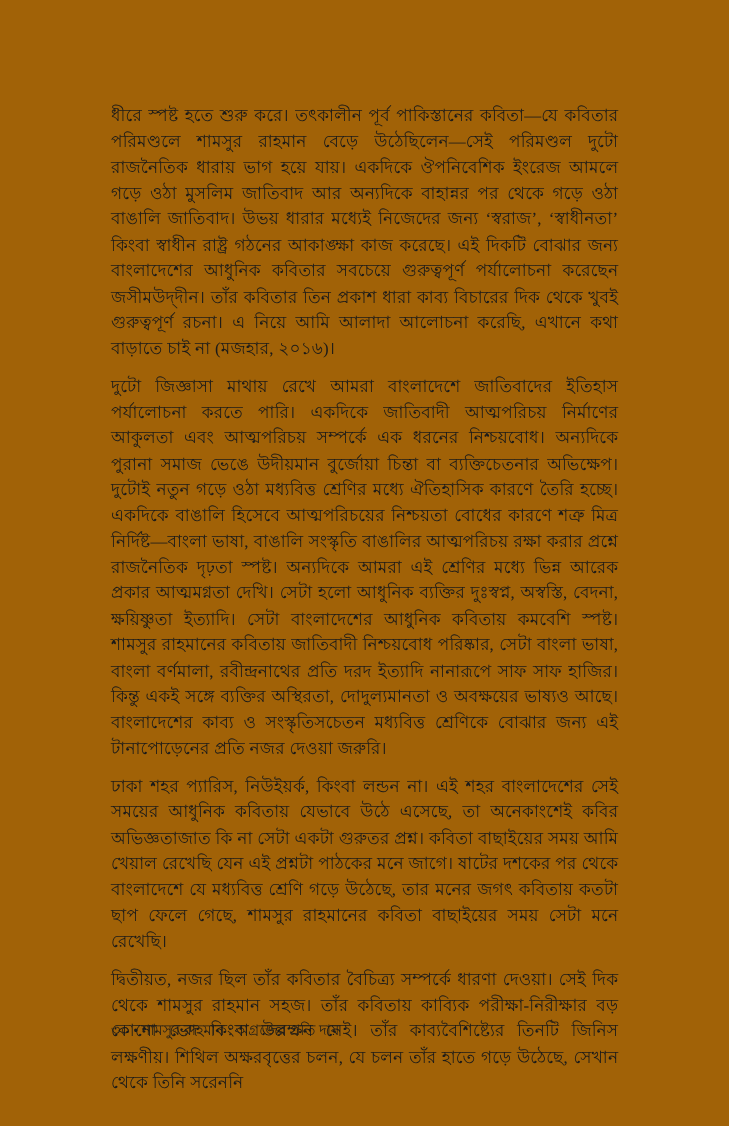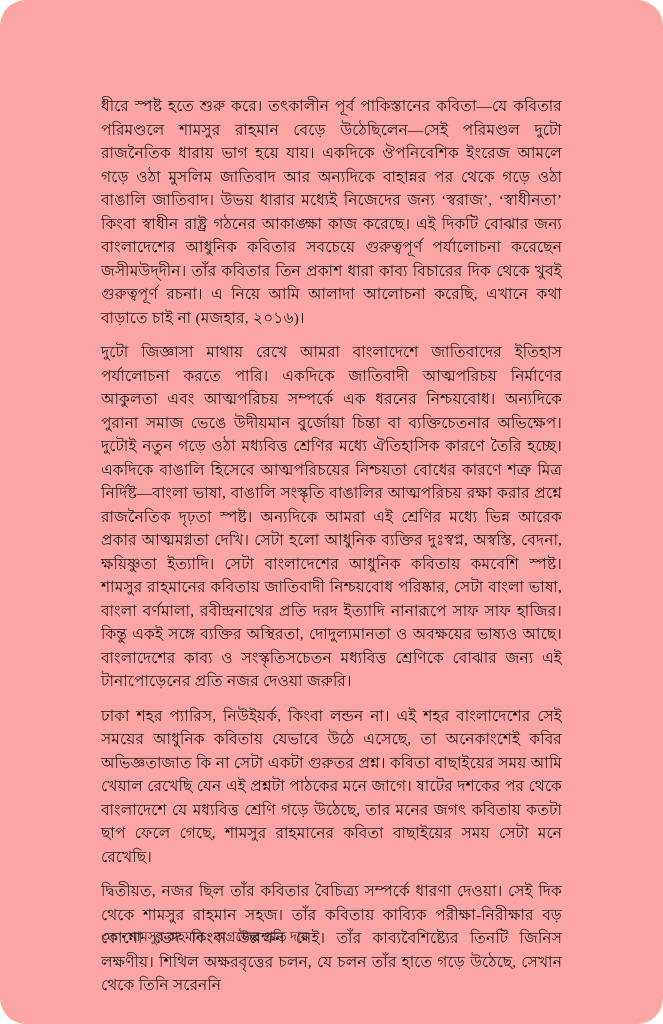--- a/index.html
+++ b/index.html
@@ -10,24 +10,23 @@
   }
 
   body {
     font-family: "Liberation Serif", "DejaVu Serif", serif;
   }
 
   .page {
     position: relative;
     width: 663px;
     height: 1024px;
-    background: #fca5a5;
+    background: #a16207;
     overflow: hidden;
     box-sizing: border-box;
-    border-radius: 26px;
   }
 
   .text-block {
     position: absolute;
     left: 101px;
     top: 94px;
     width: 461px;
   }
 
   .para {

